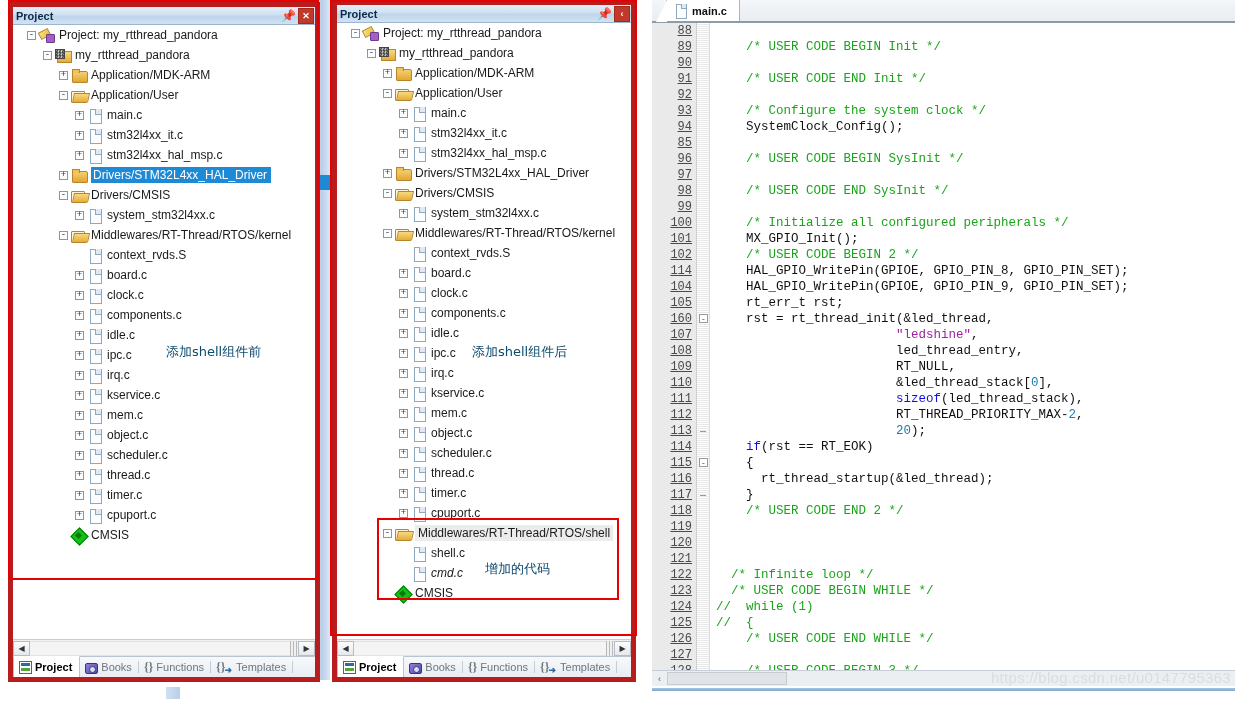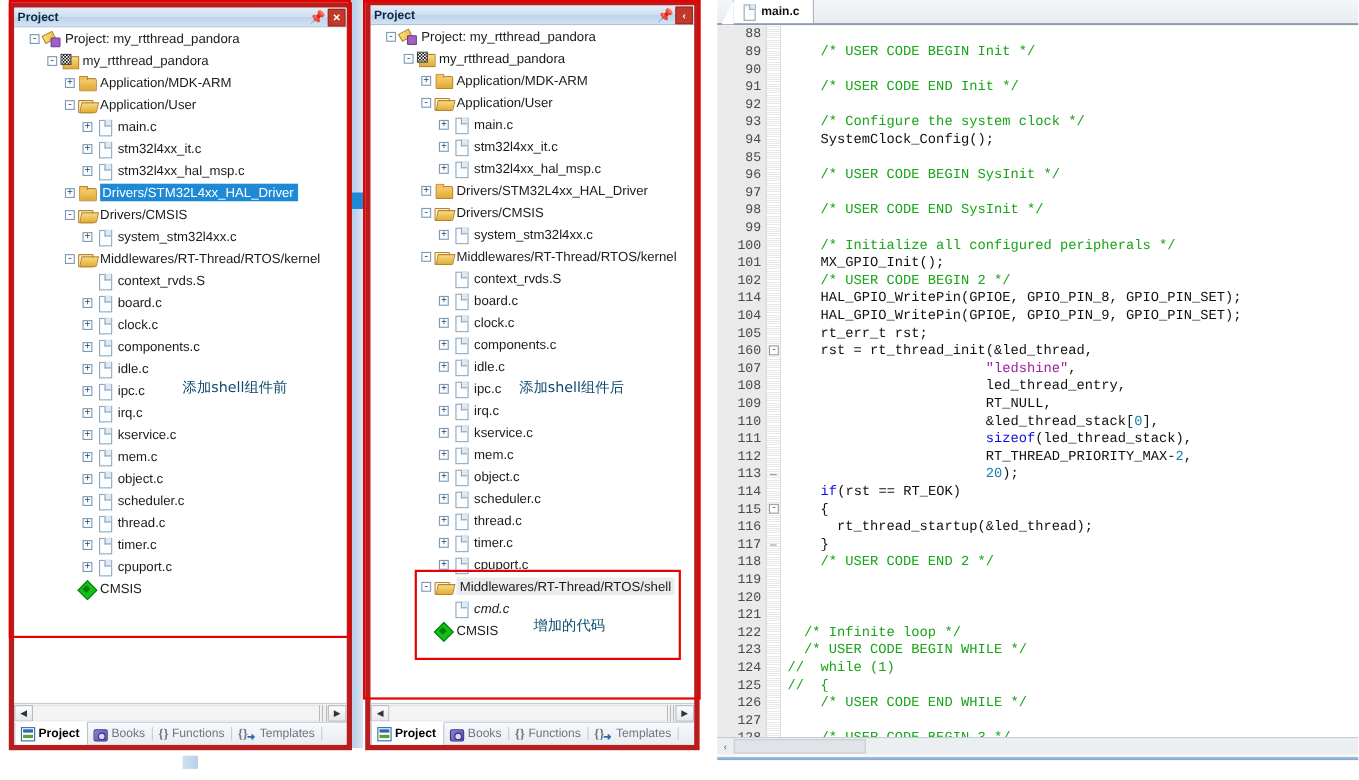--- a/index.html
+++ b/index.html
@@ -221,21 +221,21 @@
   .ed-tab .fi::after{
     content:""; position:absolute; left:6px; top:0; width:4px; height:4px;
     background:#dfe9f3; border-left:1px solid #8fa8bd; border-bottom:1px solid #8fa8bd;
   }
   .code-wrap { flex:1; display:flex; overflow:hidden; background:#fff; position:relative; }
   .gutter {
     width: 44px; background:#eaeaea; flex:0 0 auto;
     font-family:"Liberation Mono", monospace; font-size:12px; color:#4a4a4a;
     text-align:right; padding-right:4px;
   }
-  .gutter .ln { height:16px; line-height:16px; }
+  .gutter .ln { height:16px; line-height:16px;text-decoration:underline; }
   .foldcol {
     width: 14px; flex:0 0 auto;
     background: repeating-linear-gradient(to bottom,#ffffff 0 1px,#e8e8e8 1px 2px);
     border-left:1px solid #cfcfcf; border-right:1px solid #dcdcdc;
     position:relative;
   }
   .foldcol .fbox {
     position:absolute; left:2px; width:9px; height:9px;
     border:1px solid #9a9a9a; background:#fff;
     font-family:"Liberation Mono", monospace; font-size:8px; line-height:7px;
@@ -588,20 +588,25 @@
         </div>
         <div class="trow" style="padding-left: 62px;">
           <span class="exp">+</span>
           <span class="ico file"></span>
           <span class="lbl">cpuport.c</span>
         </div>
         <div class="trow boxed-row" style="padding-left: 46px;">
           <span class="exp">-</span>
           <span class="ico folder-open"></span>
           <span class="lbl">Middlewares/RT-Thread/RTOS/shell</span>
+        </div>
+        <div class="trow" style="padding-left: 62px;">
+          <span class="exp blank"></span>
+          <span class="ico file"></span>
+          <span class="lbl">shell.c</span>
         </div>
         <div class="trow" style="padding-left: 62px; font-style: italic;">
           <span class="exp blank"></span>
           <span class="ico file"></span>
           <span class="lbl">cmd.c</span>
         </div>
         <div class="trow" style="padding-left: 46px;">
           <span class="exp blank"></span>
           <span class="ico diamond"></span>
           <span class="lbl">CMSIS</span>
@@ -699,20 +704,21 @@
           <div class="fbox" style="top: 291px;">-</div>
           <div class="ftick" style="top: 408px;"></div>
           <div class="fbox" style="top: 435px;">-</div>
           <div class="ftick" style="top: 472px;"></div>
         </div>
       <div class="codelines" id="codelines"><div class="cl">&nbsp;</div><div class="cl"><span class="cmt">    /* USER CODE BEGIN Init */</span></div><div class="cl">&nbsp;</div><div class="cl"><span class="cmt">    /* USER CODE END Init */</span></div><div class="cl">&nbsp;</div><div class="cl"><span class="cmt">    /* Configure the system clock */</span></div><div class="cl"><span>    SystemClock_Config();</span></div><div class="cl">&nbsp;</div><div class="cl"><span class="cmt">    /* USER CODE BEGIN SysInit */</span></div><div class="cl">&nbsp;</div><div class="cl"><span class="cmt">    /* USER CODE END SysInit */</span></div><div class="cl">&nbsp;</div><div class="cl"><span class="cmt">    /* Initialize all configured peripherals */</span></div><div class="cl"><span>    MX_GPIO_Init();</span></div><div class="cl"><span class="cmt">    /* USER CODE BEGIN 2 */</span></div><div class="cl"><span>    HAL_GPIO_WritePin(GPIOE, GPIO_PIN_8, GPIO_PIN_SET);</span></div><div class="cl"><span>    HAL_GPIO_WritePin(GPIOE, GPIO_PIN_9, GPIO_PIN_SET);</span></div><div class="cl"><span>    rt_err_t rst;</span></div><div class="cl"><span>    rst = rt_thread_init(&amp;led_thread,</span></div><div class="cl"><span>                        </span><span class="str">"ledshine"</span><span>,</span></div><div class="cl"><span>                        led_thread_entry,</span></div><div class="cl"><span>                        RT_NULL,</span></div><div class="cl"><span>                        &amp;led_thread_stack[</span><span class="num">0</span><span>],</span></div><div class="cl"><span>                        </span><span class="kw">sizeof</span><span>(led_thread_stack),</span></div><div class="cl"><span>                        RT_THREAD_PRIORITY_MAX-</span><span class="num">2</span><span>,</span></div><div class="cl"><span>                        </span><span class="num">20</span><span>);</span></div><div class="cl"><span>    </span><span class="kw">if</span><span>(rst == RT_EOK)</span></div><div class="cl"><span>    {</span></div><div class="cl"><span>      rt_thread_startup(&amp;led_thread);</span></div><div class="cl"><span>    }</span></div><div class="cl"><span class="cmt">    /* USER CODE END 2 */</span></div><div class="cl">&nbsp;</div><div class="cl">&nbsp;</div><div class="cl">&nbsp;</div><div class="cl"><span class="cmt">  /* Infinite loop */</span></div><div class="cl"><span class="cmt">  /* USER CODE BEGIN WHILE */</span></div><div class="cl"><span class="cmt">//  while (1)</span></div><div class="cl"><span class="cmt">//  {</span></div><div class="cl"><span class="cmt">    /* USER CODE END WHILE */</span></div><div class="cl">&nbsp;</div><div class="cl"><span class="cmt">    /* USER CODE BEGIN 3 */</span></div></div>
     </div>
     <div class="ed-hscroll">
       <div class="ed-hs-arrow">‹</div>
       <div class="ed-hs-thumb"></div>
+      <div class="watermark">https://blog.csdn.net/u0147795363</div>
     </div>
   </div>
 
   <div class="bottom-edge">
     <div class="blue-line"></div>
     <div class="tiny"></div>
   </div>
 
 </div>
 

